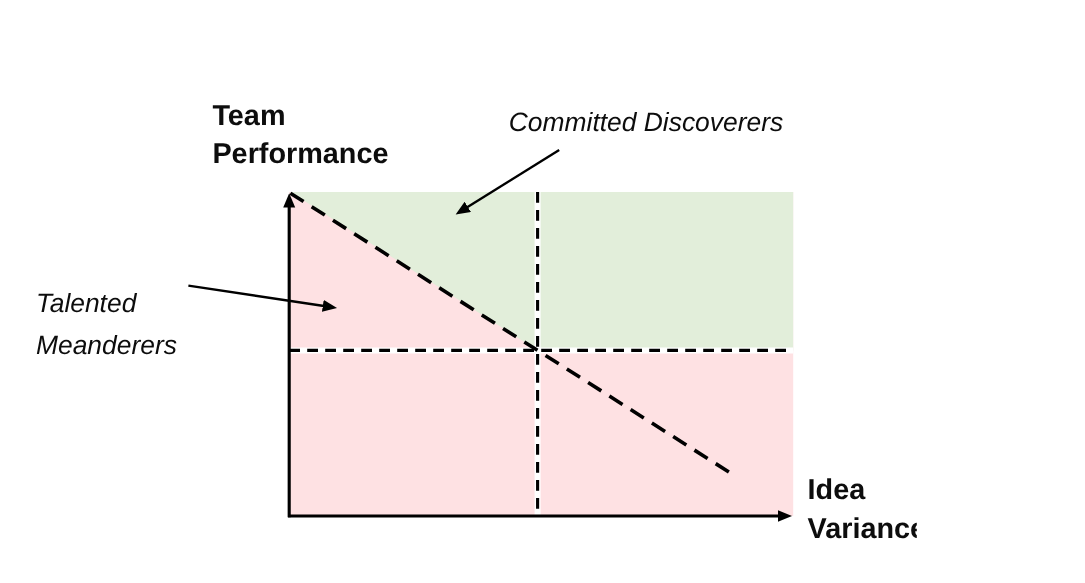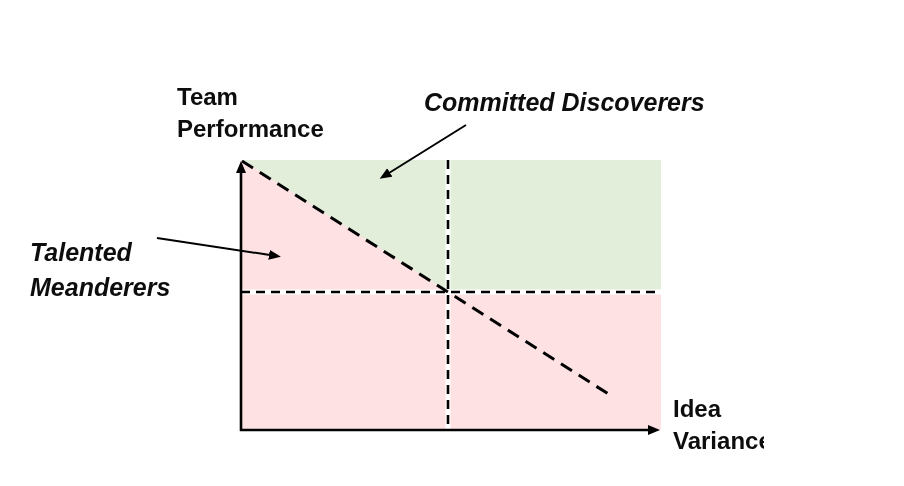--- a/index.html
+++ b/index.html
@@ -25,22 +25,22 @@
     position: absolute;
     color: #0d0d0d;
   }
   .lbl-bold {
     font-weight: 700;
     font-size: 24px;
     line-height: 32px;
   }
   .lbl-italic {
     font-style: italic;
-    font-weight: 700;
-    font-size: 25px;
+    font-weight: 400;
+    font-size: 22px;
     line-height: 35px;
   }
   .y-axis-label { left: 177px; top: 46px; width: 170px; }
   .x-axis-label { left: 673px; top: 358px; width: 130px; }
   .committed-label { left: 424px; top: 52px; white-space: nowrap; line-height: 30px; }
   .talented-label { left: 30px; top: 200px; width: 152px; }
 </style>
 </head>
 <body>
 

